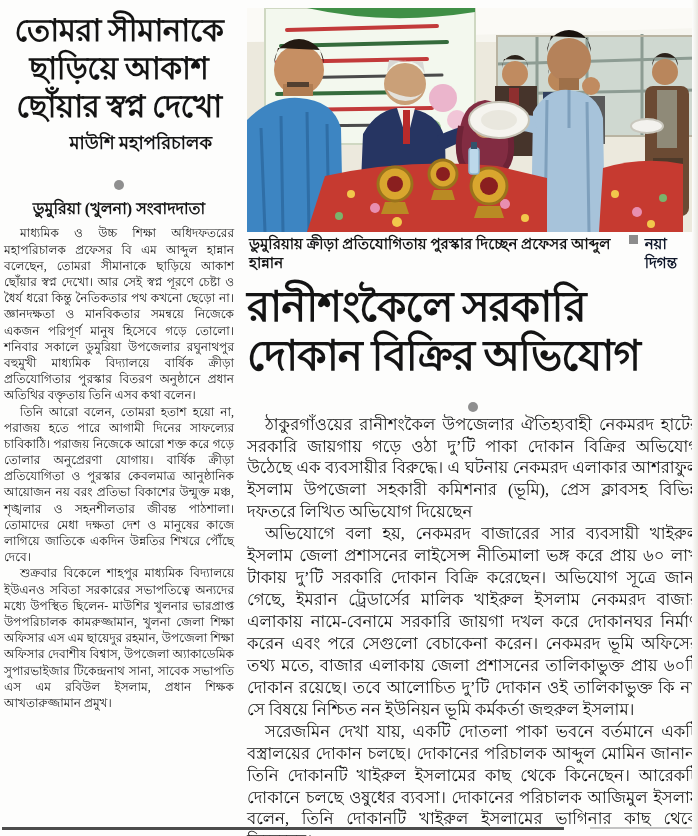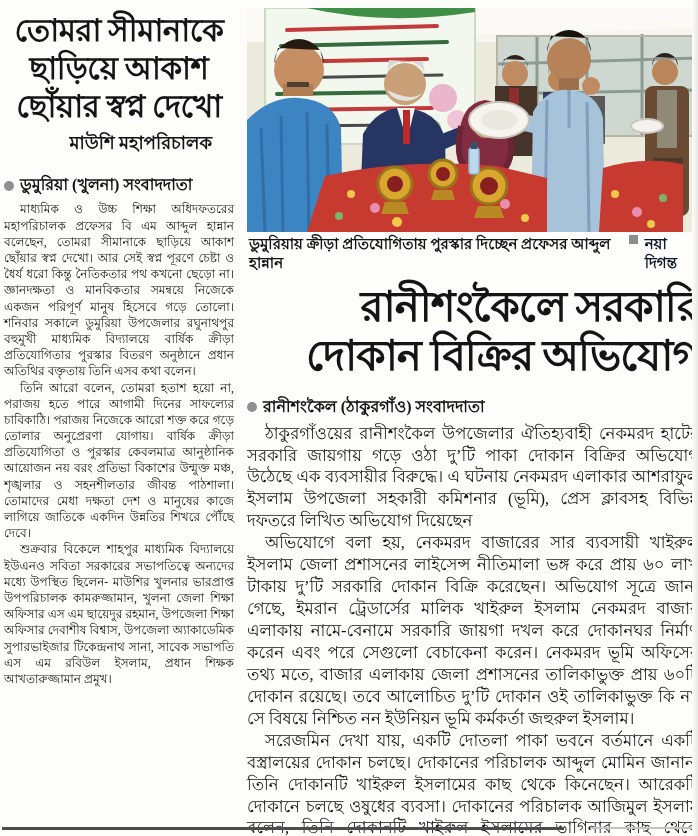--- a/index.html
+++ b/index.html
@@ -28,21 +28,22 @@
     white-space:pre-line;
     letter-spacing:-0.5px;
   }
   .kicker{
     font-size:18px;font-weight:bold;
     text-align:right;padding-right:22px;
   }
   .byline{
     display:flex;align-items:center;gap:6px;
     font-size:16px;font-weight:bold;
-    margin:12px 0 2px 0;
+    margin:20px 0 2px 0;
+    flex-direction:column;
   }
   .bullet{
     width:10px;height:10px;border-radius:50%;
     background:#8f8f8f;flex:0 0 10px;
   }
   .body-left p{
     font-size:12px;line-height:1.35;
     text-align:justify;margin:0;
     text-indent:16px;
   }
@@ -61,21 +62,21 @@
     display:flex;align-items:flex-start;gap:7px;
     margin:2px 0 0 2px;
   }
   .credit-square{
     display:inline-block;width:9px;height:9px;
     background:#8c8c8c;flex:0 0 9px;
   }
   .caption .credit{color:#0f172a;font-weight:bold;}
   .headline-2{
     font-size:42px;line-height:1.18;
-    font-weight:bold;text-align:right;
+    font-weight:bold;text-align:left;
     margin:10px 0 8px 0;
     white-space:pre-line;
     letter-spacing:-1px;
   }
   .body-right p{
     font-size:16.5px;line-height:1.33;
     text-align:justify;margin:0;
     text-indent:18px;
   }
   
@@ -239,21 +240,20 @@
     <div class="caption">
       <span>ডুমুরিয়ায় ক্রীড়া প্রতিযোগিতায় পুরস্কার দিচ্ছেন প্রফেসর আব্দুল হান্নান</span>
       <span class="credit-square"></span>
       <span class="credit">নয়া দিগন্ত</span>
     </div>
 
     <h2 class="headline-2">রানীশংকৈলে সরকারি
 দোকান বিক্রির অভিযোগ</h2>
     <div class="byline">
       <span class="bullet"></span>
-      <span>রানীশংকৈল (ঠাকুরগাঁও) সংবাদদাতা</span>
     </div>
     <div class="body-right">
       <p>ঠাকুরগাঁওয়ের রানীশংকৈল উপজেলার ঐতিহ্যবাহী নেকমরদ হাটের সরকারি জায়গায় গড়ে ওঠা দু’টি পাকা দোকান বিক্রির অভিযোগ উঠেছে এক ব্যবসায়ীর বিরুদ্ধে। এ ঘটনায় নেকমরদ এলাকার আশরাফুল ইসলাম উপজেলা সহকারী কমিশনার (ভূমি), প্রেস ক্লাবসহ বিভিন্ন দফতরে লিখিত অভিযোগ দিয়েছেন</p>
       <p>অভিযোগে বলা হয়, নেকমরদ বাজারের সার ব্যবসায়ী খাইরুল ইসলাম জেলা প্রশাসনের লাইসেন্স নীতিমালা ভঙ্গ করে প্রায় ৬০ লাখ টাকায় দু’টি সরকারি দোকান বিক্রি করেছেন। অভিযোগ সূত্রে জানা গেছে, ইমরান ট্রেডার্সের মালিক খাইরুল ইসলাম নেকমরদ বাজার এলাকায় নামে-বেনামে সরকারি জায়গা দখল করে দোকানঘর নির্মাণ করেন এবং পরে সেগুলো বেচাকেনা করেন। নেকমরদ ভূমি অফিসের তথ্য মতে, বাজার এলাকায় জেলা প্রশাসনের তালিকাভুক্ত প্রায় ৬০টি দোকান রয়েছে। তবে আলোচিত দু’টি দোকান ওই তালিকাভুক্ত কি না, সে বিষয়ে নিশ্চিত নন ইউনিয়ন ভূমি কর্মকর্তা জহুরুল ইসলাম।</p>
       <p>সরেজমিন দেখা যায়, একটি দোতলা পাকা ভবনে বর্তমানে একটি বস্ত্রালয়ের দোকান চলছে। দোকানের পরিচালক আব্দুল মোমিন জানান, তিনি দোকানটি খাইরুল ইসলামের কাছ থেকে কিনেছেন। আরেকটি দোকানে চলছে ওষুধের ব্যবসা। দোকানের পরিচালক আজিমুল ইসলাম বলেন, তিনি দোকানটি খাইরুল ইসলামের ভাগিনার কাছ থেকে কিনেছেন।</p>
 
     </div>
   </div>
 
   <div class="bottom-rule"></div>

